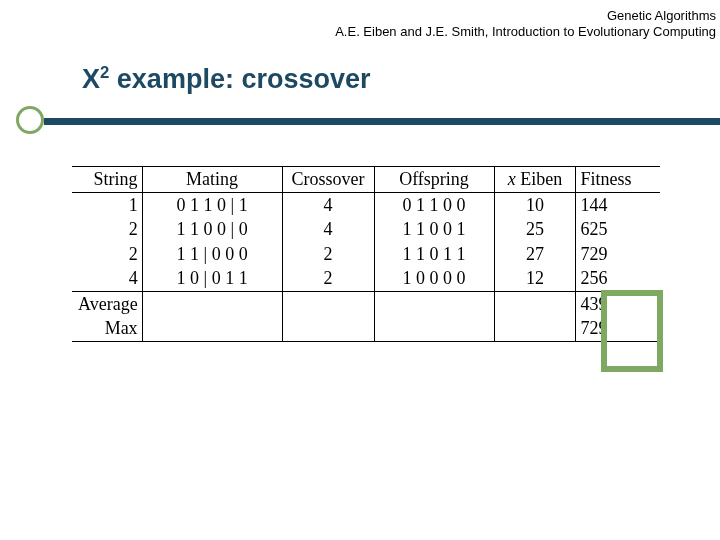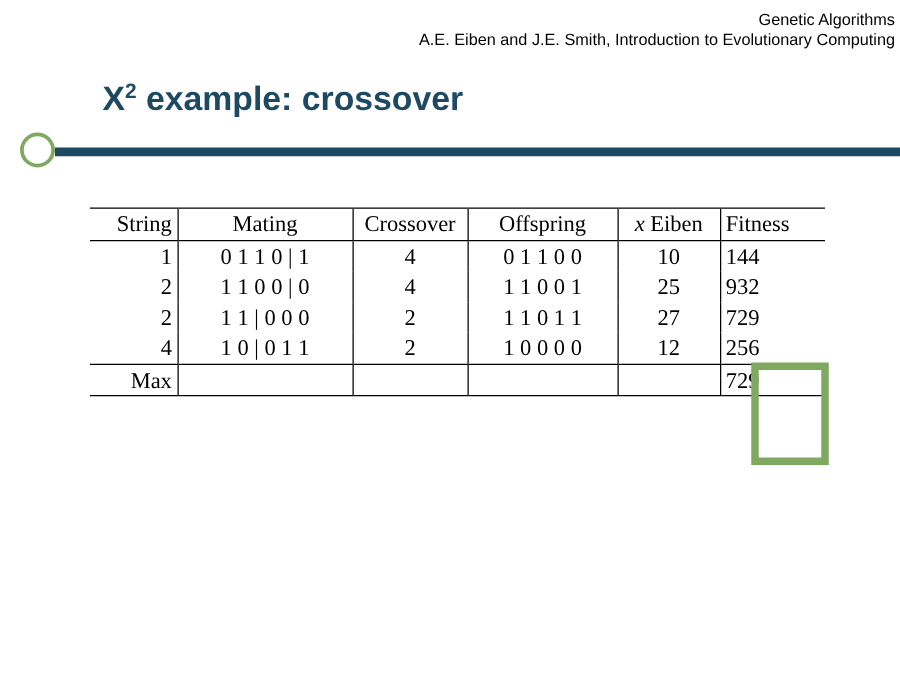--- a/index.html
+++ b/index.html
@@ -166,39 +166,47 @@
       <td class="col-sep">0 1 1 0 0</td>
       <td class="col-sep">10</td>
       <td class="col-sep fit-col">144</td>
     </tr>
     <tr>
       <td class="label">2</td>
       <td class="col-sep">1 1 0 0 | 0</td>
       <td class="col-sep">4</td>
       <td class="col-sep">1 1 0 0 1</td>
       <td class="col-sep">25</td>
-      <td class="col-sep fit-col">932</td>
+      <td class="col-sep fit-col">625</td>
     </tr>
     <tr>
       <td class="label">2</td>
       <td class="col-sep">1 1 | 0 0 0</td>
       <td class="col-sep">2</td>
       <td class="col-sep">1 1 0 1 1</td>
       <td class="col-sep">27</td>
       <td class="col-sep fit-col">729</td>
     </tr>
     <tr class="body-bottom">
       <td class="label">4</td>
       <td class="col-sep">1 0 | 0 1 1</td>
       <td class="col-sep">2</td>
       <td class="col-sep">1 0 0 0 0</td>
       <td class="col-sep">12</td>
       <td class="col-sep fit-col">256</td>
     </tr>
 
+    <tr>
+      <td class="label">Average</td>
+      <td class="col-sep"></td>
+      <td class="col-sep"></td>
+      <td class="col-sep"></td>
+      <td class="col-sep"></td>
+      <td class="col-sep fit-col">439</td>
+    </tr>
     <tr class="summary-bottom">
       <td class="label">Max</td>
       <td class="col-sep"></td>
       <td class="col-sep"></td>
       <td class="col-sep"></td>
       <td class="col-sep"></td>
       <td class="col-sep fit-col">729</td>
     </tr>
   </tbody>
     </table>

